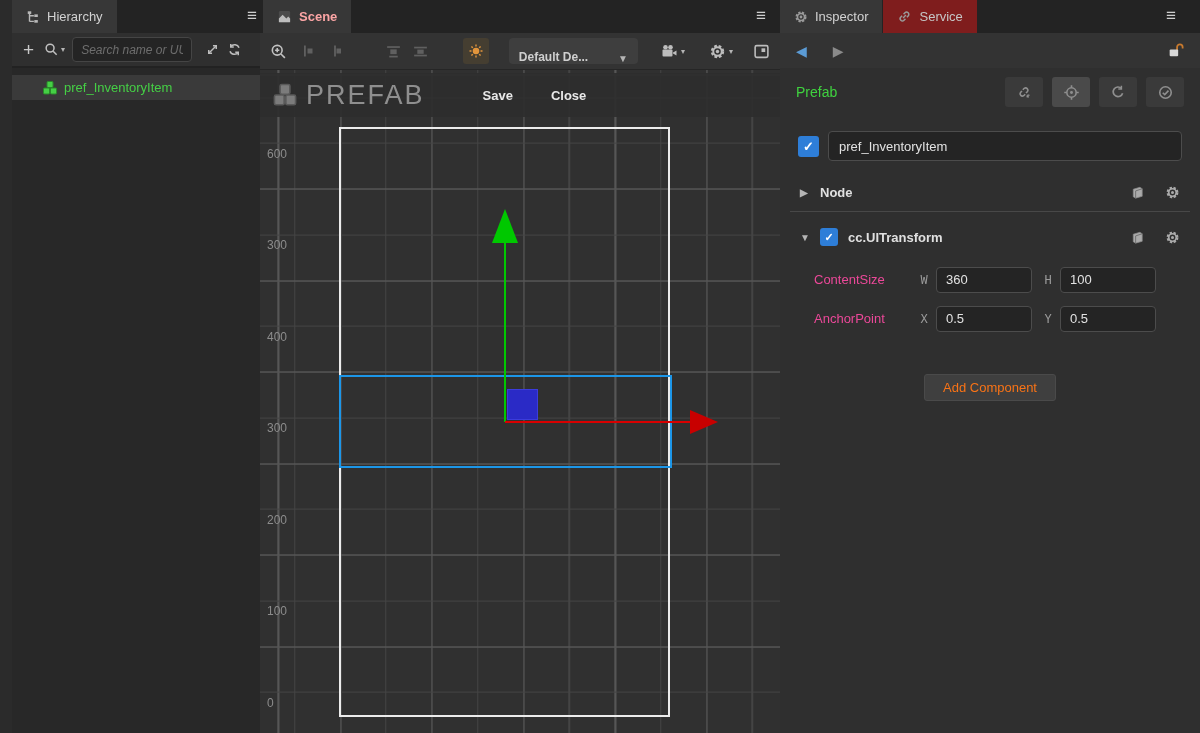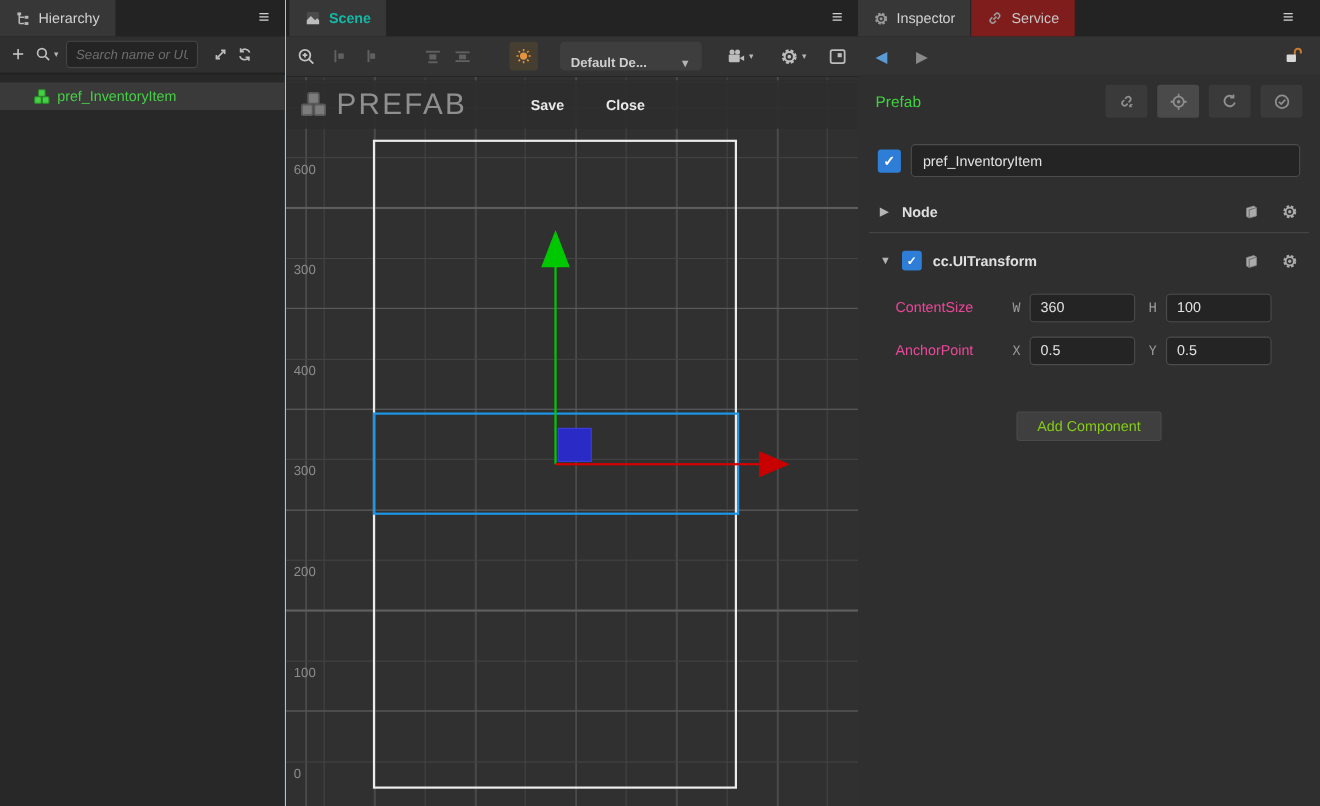--- a/index.html
+++ b/index.html
@@ -11,37 +11,37 @@
   
   .tabbar { position:relative; height:33px; background:#232323; display:flex; align-items:stretch; }
   .tab { display:flex; align-items:center; gap:7px; padding:0 14px; color:#d2d2d2; font-size:13px; }
   .tab.active { background:#373737; }
   .burger { position:absolute; right:14px; top:6px; color:#cfcfcf; font-size:17px; cursor:pointer; }
   .icon { display:inline-flex; align-items:center; justify-content:center; }
   svg { display:block; }
   .caret { font-size:8px; color:#b5b5b5; }
 
   
-  .hierarchy { left:0; width:260px; background:#282828; border-right:1px solid #7dd3fc; }
+  .hierarchy { left:12px; width:260px; background:#282828; border-right:1px solid #7dd3fc; }
   .htoolbar { height:35px; background:#2f2f2f; border-bottom:2px solid #222;
     display:flex; align-items:center; padding:0 8px; gap:7px; }
   .plusbtn { color:#c8c8c8; font-size:19px; line-height:1; padding:0 3px; cursor:pointer; }
   .searchbtn { display:flex; align-items:center; gap:2px; color:#c0c0c0; cursor:pointer; }
   .hsearch { width:120px; height:25px; background:#242424; border:1px solid #454545; border-radius:4px;
     color:#bdbdbd; font-size:12px; font-style:italic; padding:0 8px; outline:none; }
   .hsearch::placeholder { color:#6e6e6e; font-style:italic; }
   .tree { padding-top:7px; }
   .trow { height:25px; display:flex; align-items:center; gap:6px; padding-left:30px;
     background:#3a3a3a; cursor:pointer; }
   .trow .nlabel { color:#45cf45; font-size:13px; }
 
   
   .scene { left:260px; width:520px; background:#303030; }
   .scenetab { background:#1a67cc; }
-  .scenetab span { color:#14b8a6; font-weight:bold; }
+  .scenetab span { color:#fca5a5; font-weight:bold; }
   .stoolbar { height:37px; background:#333333; border-bottom:1px solid #262626;
     display:flex; align-items:center; padding:0 10px; gap:14px; }
   .tbicon { color:#c2c2c2; cursor:pointer; display:flex; align-items:center; gap:3px; }
   .tbicon.dim { color:#606060; }
   .lightbtn { width:26px; height:26px; background:#453e31; border-radius:3px; display:flex;
     align-items:center; justify-content:center; cursor:pointer; }
   .ddpill { height:26px; background:#3e3e3e; border-radius:4px; display:flex; align-items:flex-end;
     justify-content:space-between; width:130px; padding:0 10px; color:#cfcfcf; font-size:12px;
     font-weight:bold; cursor:pointer; margin-left:6px; }
 
@@ -95,21 +95,21 @@
   .sechead .tri { color:#b5b5b5; font-size:10px; width:10px; }
   .secicons { margin-left:auto; display:flex; gap:20px; color:#ababab; }
   .divider { height:1px; background:#484848; margin:2px 10px; }
   .proprow { display:flex; align-items:center; padding:0 18px; margin-top:12px; height:27px; }
   .proplabel { color:#ec4899; font-size:13px; width:118px; padding-left:16px; }
   .axlabel { color:#9a9a9a; font-family:"DejaVu Sans Mono", monospace; font-size:12px;
     width:16px; text-align:center; }
   .propinput { width:96px; height:26px; background:#242424; border:1px solid #4c4c4c;
     border-radius:4px; color:#e2e2e2; font-size:13px; padding:0 9px; outline:none; margin:0 8px 0 4px; }
   .addcomp-wrap { display:flex; justify-content:center; margin-top:42px; }
-  .addcomp { background:#3f3f3f; border:1px solid #4a4a4a; border-radius:3px; color:#84cc16;
+  .addcomp { background:#3f3f3f; border:1px solid #4a4a4a; border-radius:3px; color:#f97316;
     font-size:13px; padding:5px 18px; cursor:pointer; }
 </style>
 </head>
 <body>
 
 <div class="app">
 
   <section class="panel hierarchy">
     <div class="tabbar">
       <div class="tab active">

